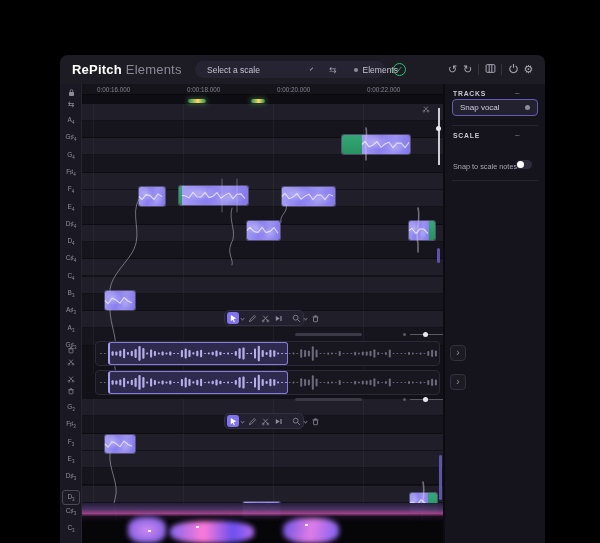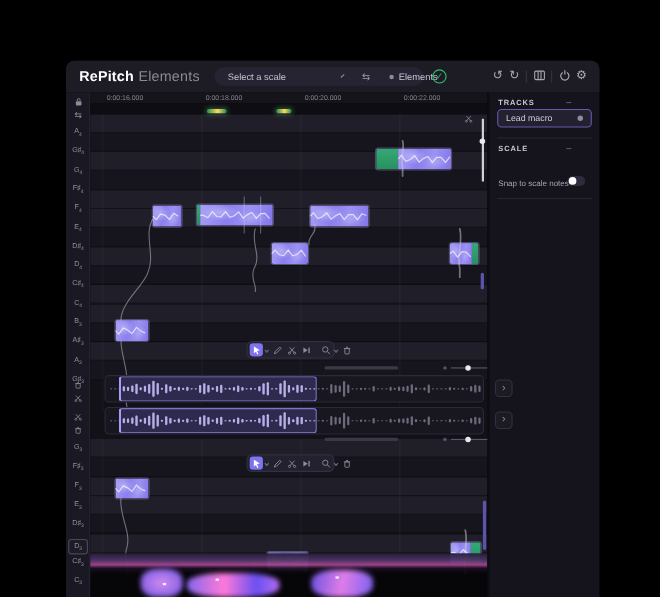--- a/index.html
+++ b/index.html
@@ -800,21 +800,21 @@
     </div>
 
     <div id="glitch"></div>
     <div id="belowglitch"></div>
   </div>
 
   <div id="panel">
     <div class="phead" style="top:6px;">TRACKS</div>
     <div class="pminus" style="top:4px;">–</div>
     <div class="pcard" style="top:15px; border:1px solid #645cb0;">
-      <span>Lead macro</span>
+      <span>Snap vocal</span>
       <span style="margin-left:auto; width:5px; height:5px; border-radius:50%; background:#8d8b98;"></span>
     </div>
     <div class="pdiv" style="top:41px;"></div>
     <div class="phead" style="top:48px;">SCALE</div>
     <div class="pminus" style="top:46px;">–</div>
     <div style="position:absolute; left:8px; top:78px; font-size:7.3px; color:#a8a6b2;">Snap to scale notes</div>
     <div class="toggle" style="left:71px; top:76px;">
         <div class="knob"></div>
       </div>
     <div class="pdiv" style="top:96px;"></div>

